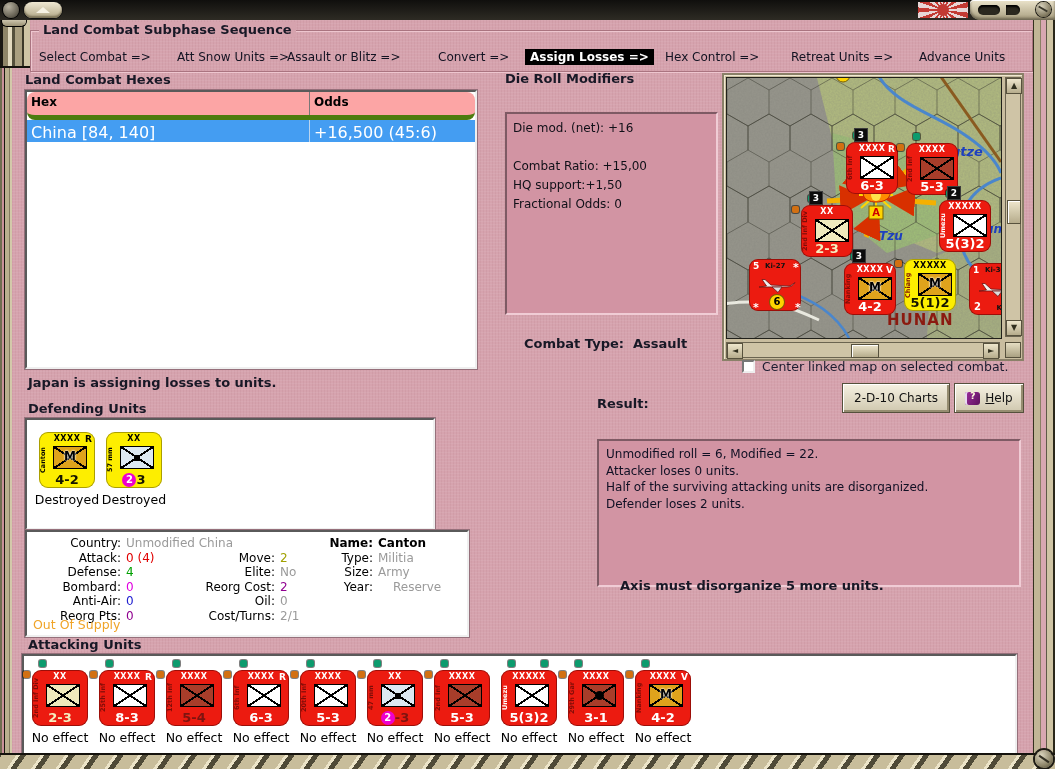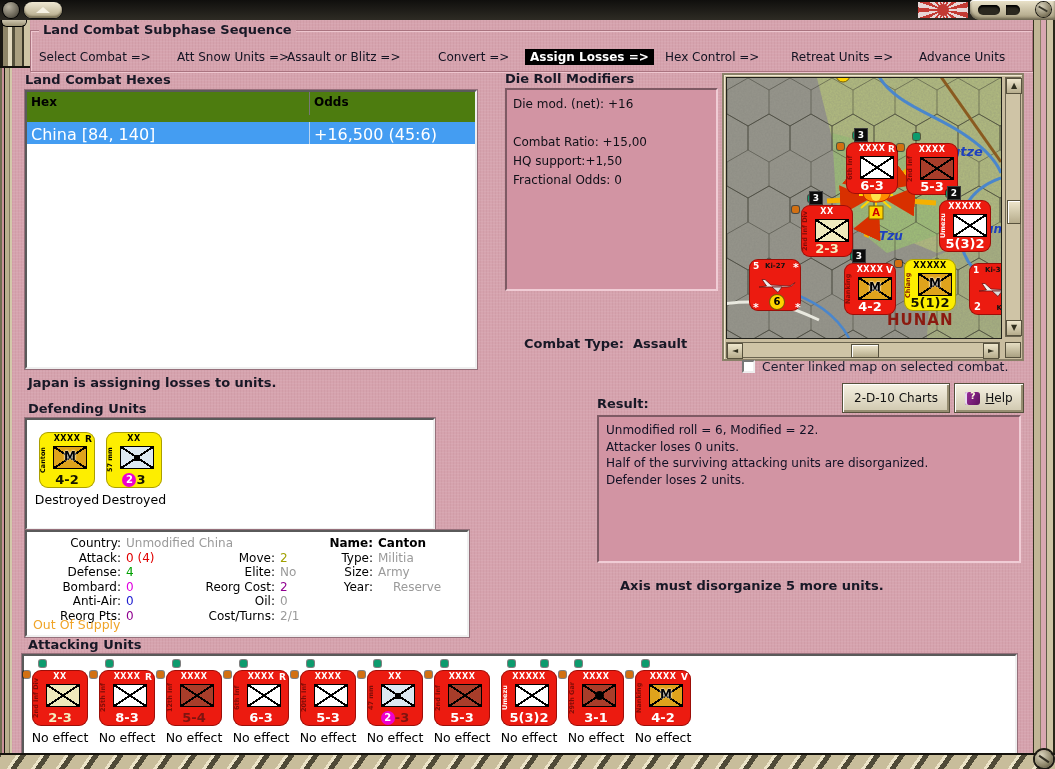--- a/index.html
+++ b/index.html
@@ -45,37 +45,37 @@
   #frame-screw{position:absolute;left:1035px;top:750px;width:18px;height:18px;border-radius:50%;z-index:36;
     background:radial-gradient(circle at 35% 30%,#ddd6c0,#8c8468 60%,#45412f);box-shadow:0 0 0 2px #1c1a14;}
   #frame-screw:after{content:"";position:absolute;left:3px;top:8px;width:12px;height:2px;background:#332f23;transform:rotate(35deg);}
   #dialog{position:absolute;left:12px;top:20px;width:1021px;height:733px;background:#d6a3ae;
     background-image:repeating-linear-gradient(0deg,rgba(255,255,255,.06) 0 1px,transparent 1px 3px),
                      repeating-linear-gradient(90deg,rgba(120,50,60,.06) 0 1px,transparent 1px 3px);}
   
   .abs{position:absolute;}
   .lbl{font-size:13px;font-weight:bold;color:#181826;white-space:nowrap;}
   .sunken-pink{background:#d294a3;border-top:2px solid #7e5a64;border-left:2px solid #7e5a64;
-    border-bottom:2px solid #f0ccd5;border-right:2px solid #f0ccd5;}
+    border-bottom:2px solid #f0ccd5;border-right:2px solid #f0ccd5;margin-top:24px;}
   .sunken-white{background:#fff;border-top:2px solid #5a5a5a;border-left:2px solid #5a5a5a;
     border-bottom:2px solid #efefef;border-right:2px solid #efefef;box-shadow:0 0 0 1px #96707b;}
   .btn{position:absolute;display:flex;align-items:center;justify-content:center;gap:5px;
     background:linear-gradient(#f6f1e3,#cfc7ae);border:1px solid #55503c;
     box-shadow:inset 1px 1px 0 #fff,inset -2px -2px 0 #968d71;
     font-size:12px;color:#111;cursor:default;}
   
   #groupbox{left:30px;top:30px;width:1001px;height:40px;border:1px solid #aa7480;
     box-shadow:inset 1px 1px 0 #eec6cf,1px 1px 0 #eec6cf;}
   #groupbox-title{position:absolute;left:8px;top:-9px;padding:0 4px;background:#d6a3ae;
     font-size:13px;font-weight:bold;color:#181826;}
   .seq-item{position:absolute;top:19px;font-size:12px;color:#131322;white-space:nowrap;}
   .seq-item.active{background:#000;color:#fff;font-weight:bold;padding:1px 5px;top:18px;}
   
   #hex-table{left:25px;top:90px;width:448px;height:275px;}
-  #hex-table .hdr{display:flex;height:23px;background:#4d7c0f;border-bottom:7px solid #4d7c0f;}
+  #hex-table .hdr{display:flex;height:23px;background:#fca5a5;border-bottom:5px solid #4d7c0f;border-radius:8px;}
   #hex-table .hdr div{font-size:12px;font-weight:bold;color:#000;padding:3px 4px;box-sizing:border-box;}
   #hex-table .hdr div:first-child{width:283px;border-right:1px solid #777;}
   #hex-table .row{display:flex;height:22px;background:#449df2;color:#fff;font-size:16px;}
   #hex-table .row div{padding:3px 4px;box-sizing:border-box;white-space:nowrap;overflow:hidden;}
   #hex-table .row div:first-child{width:283px;border-right:1px solid #b9d4ef;}
   
   #die-panel{left:505px;top:88px;width:213px;height:203px;padding:5px 6px;box-sizing:border-box;
     font-size:12px;color:#101018;white-space:pre-wrap;line-height:19px;}
   #result-panel{left:597px;top:415px;width:424px;height:148px;padding:5px 7px;box-sizing:border-box;
     font-size:12px;color:#101024;white-space:pre-wrap;line-height:16.5px;}

